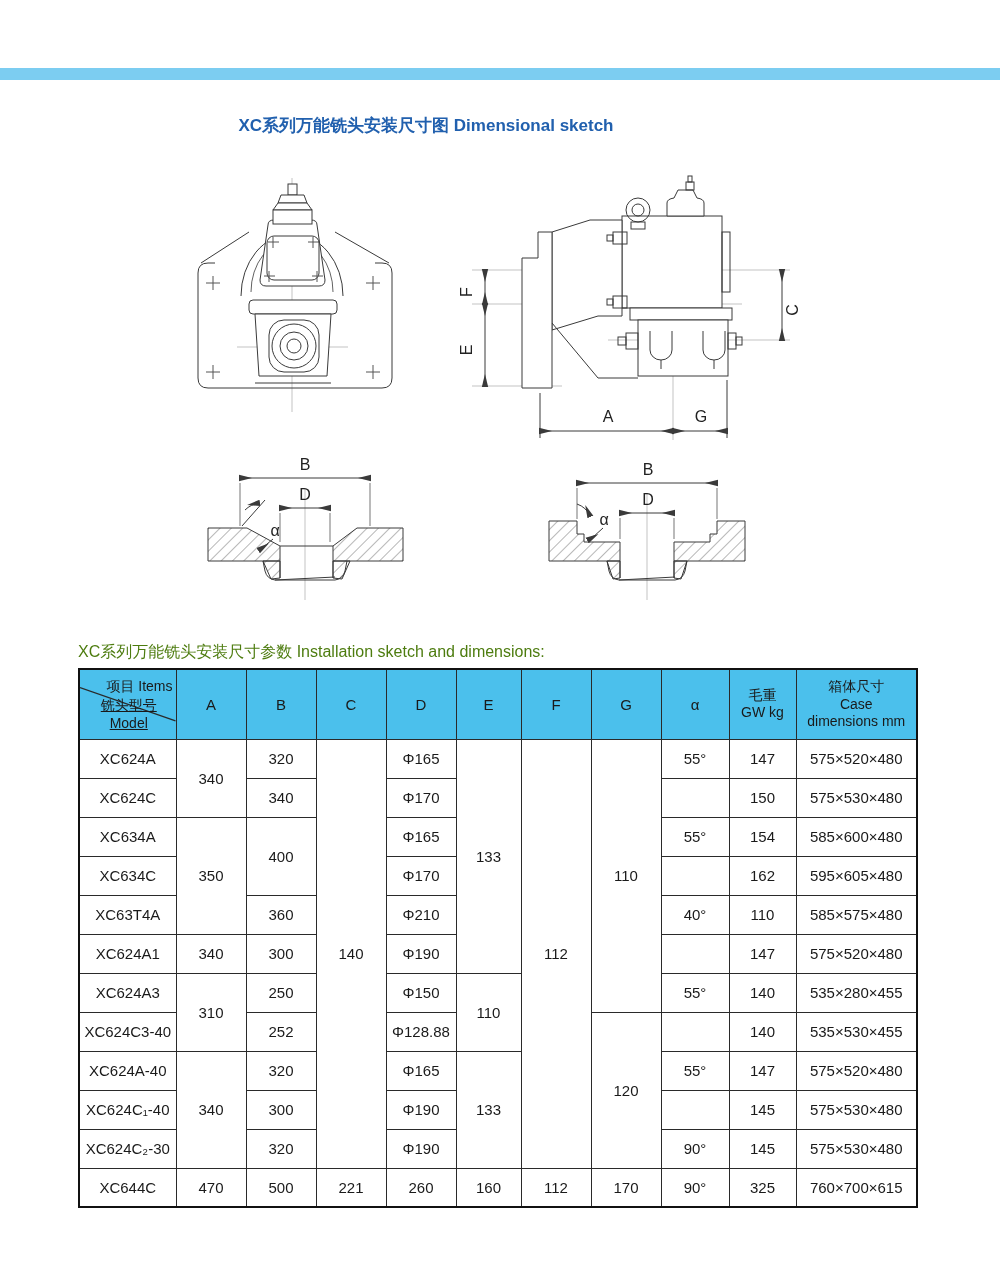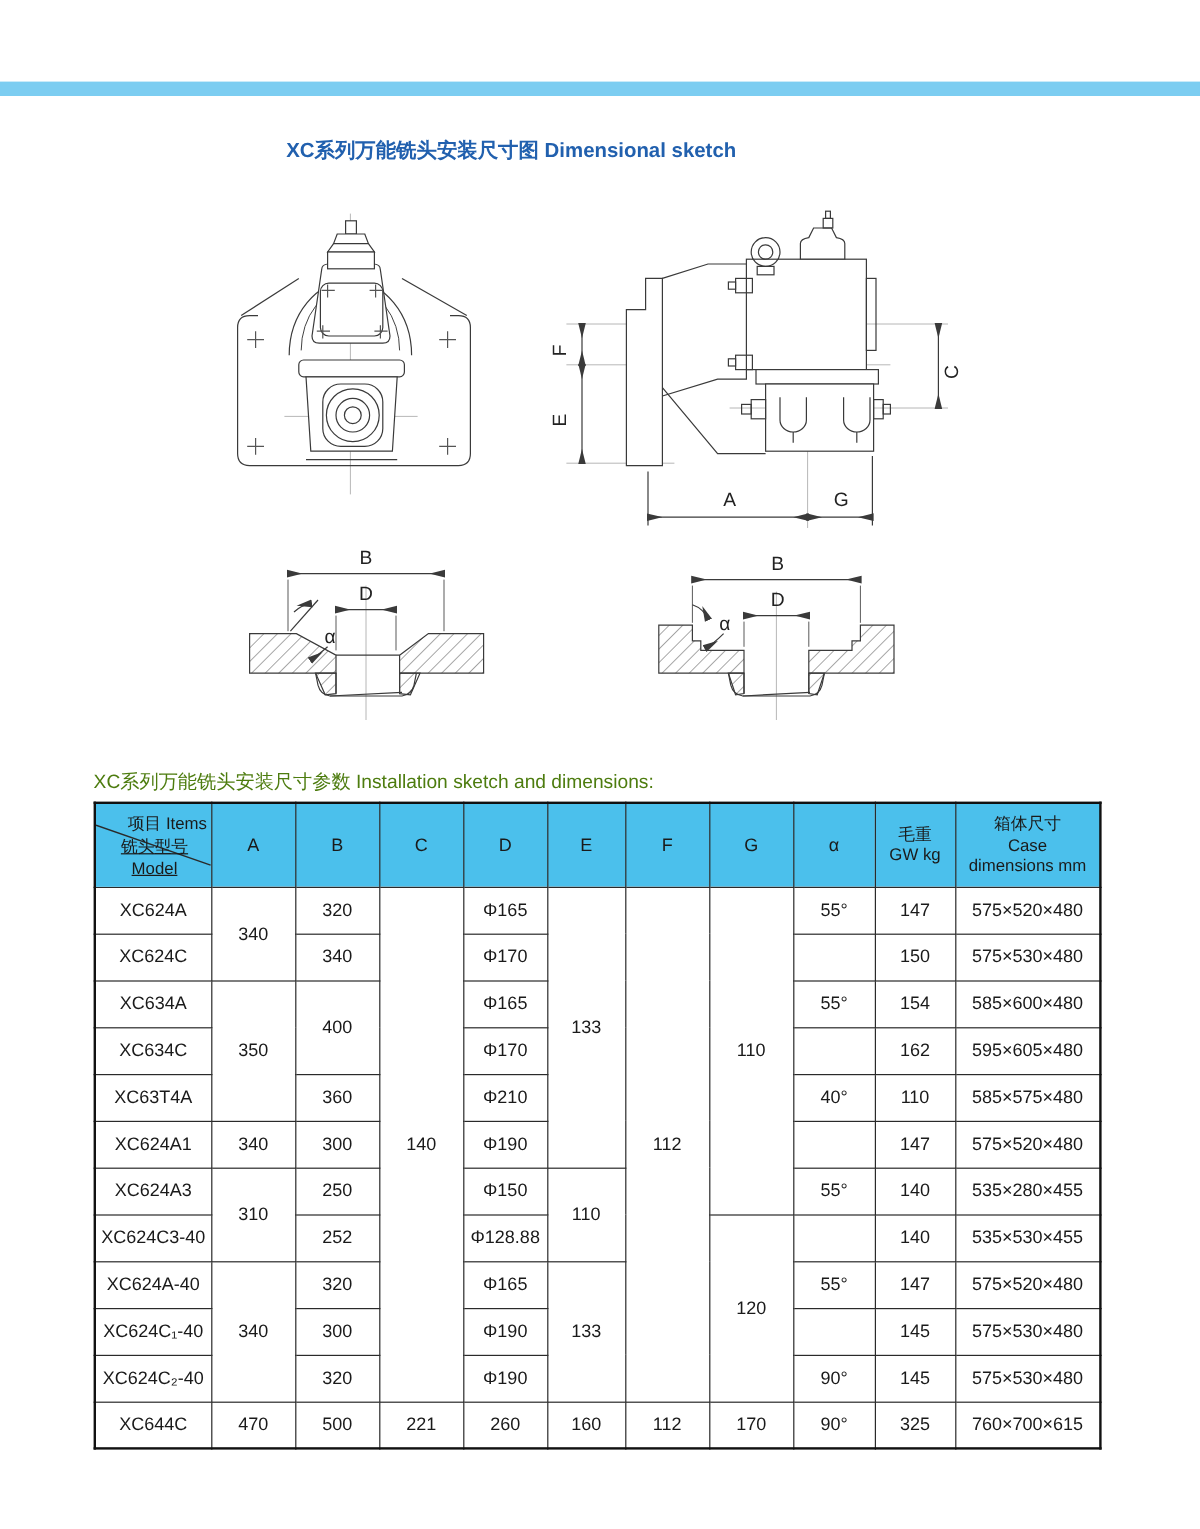--- a/index.html
+++ b/index.html
@@ -353,21 +353,21 @@
     </tr>
     <tr>
       <td class="cb">XC624C₁-40</td>
       <td class="cb">300</td>
       <td class="cb">Φ190</td>
       <td class="cb"></td>
       <td class="cb">145</td>
       <td class="cb">575×530×480</td>
     </tr>
     <tr>
-      <td>XC624C₂-40</td>
+      <td>XC624C₂-30</td>
       <td>320</td>
       <td>Φ190</td>
       <td>90°</td>
       <td>145</td>
       <td>575×530×480</td>
     </tr>
     <tr>
       <td class="cb">XC644C</td>
       <td class="cb">470</td>
       <td class="cb">500</td>

